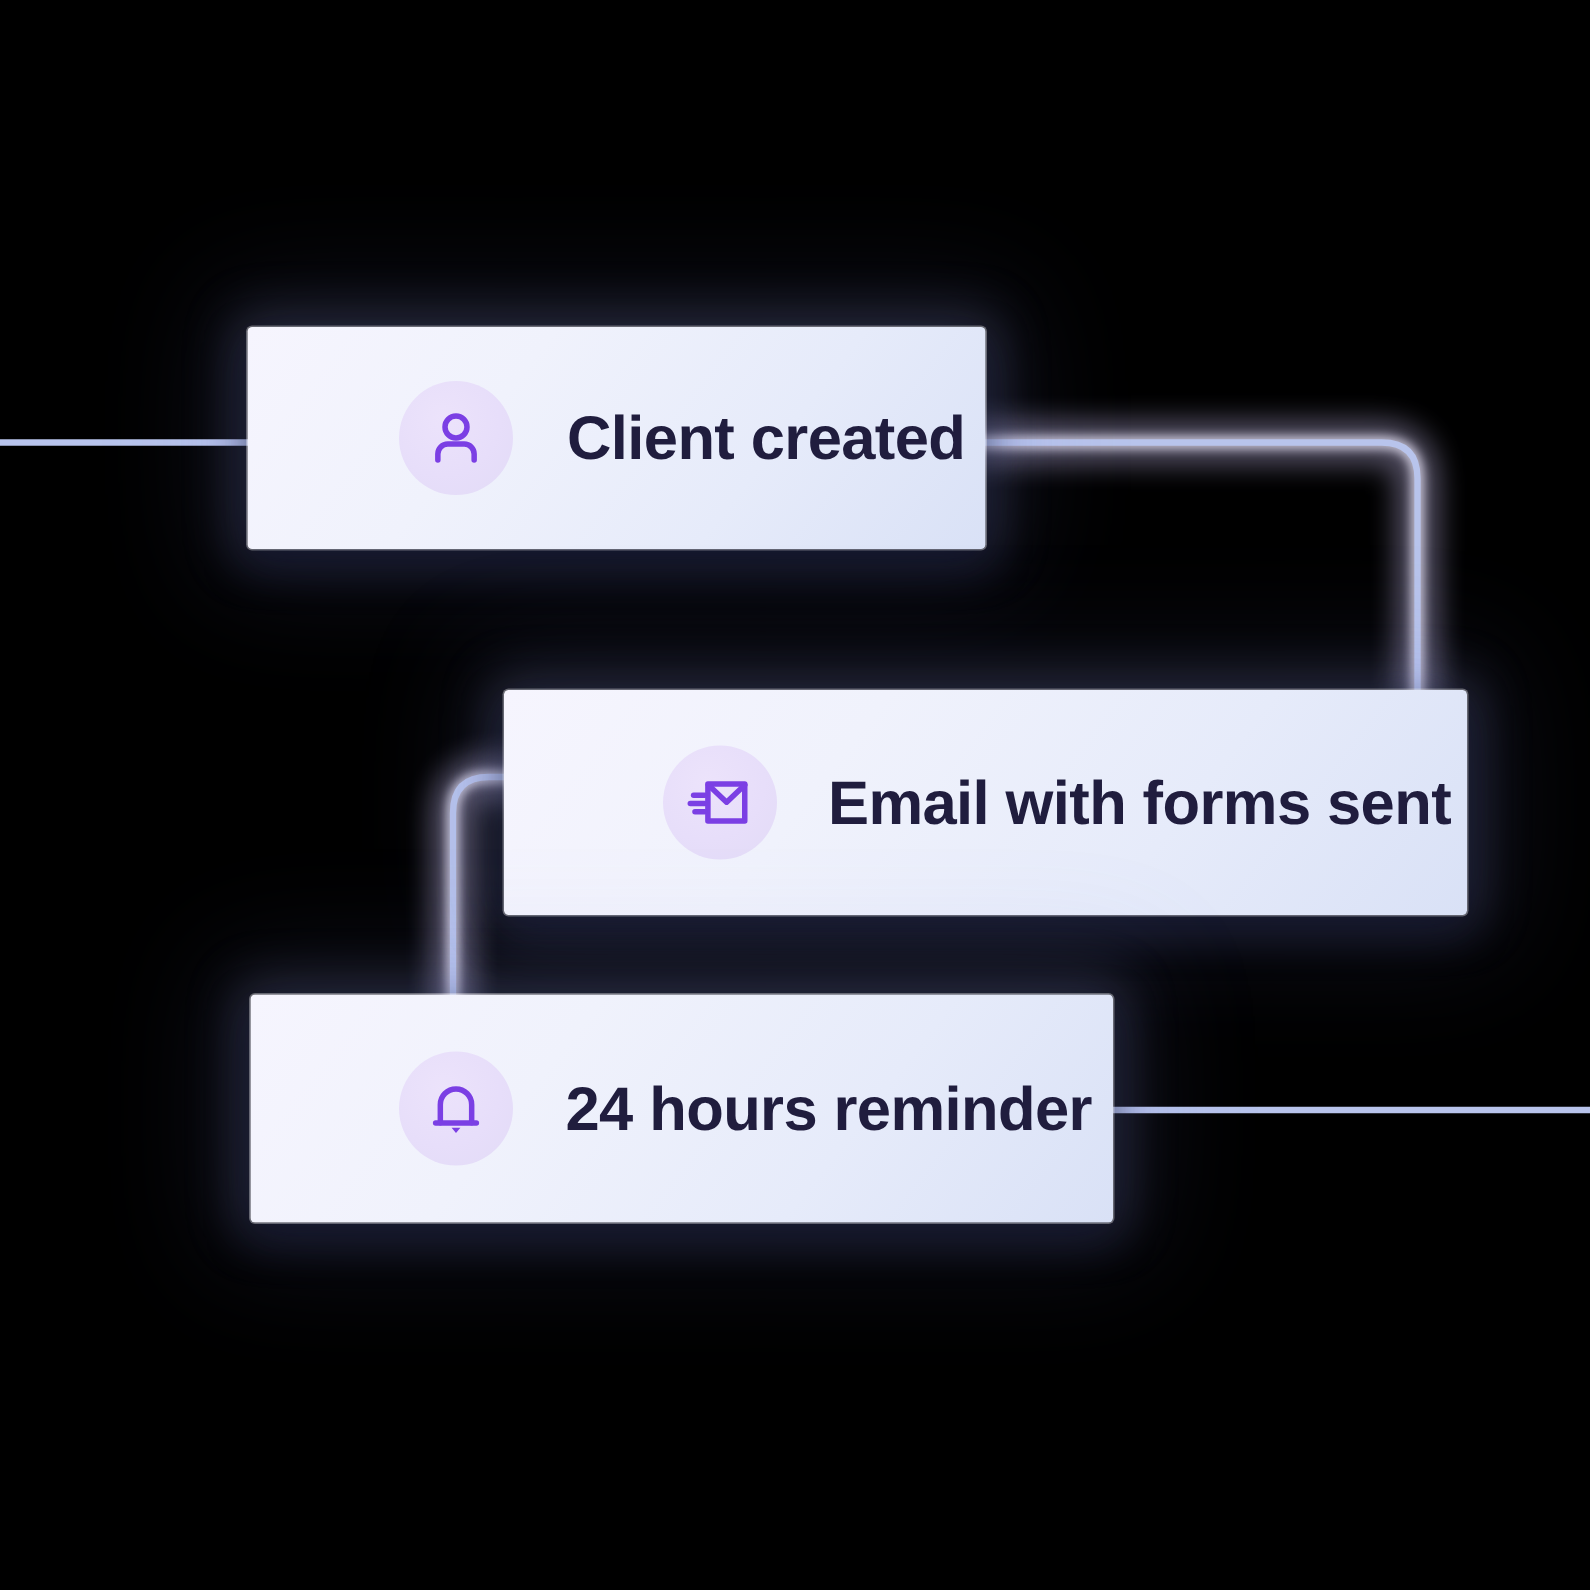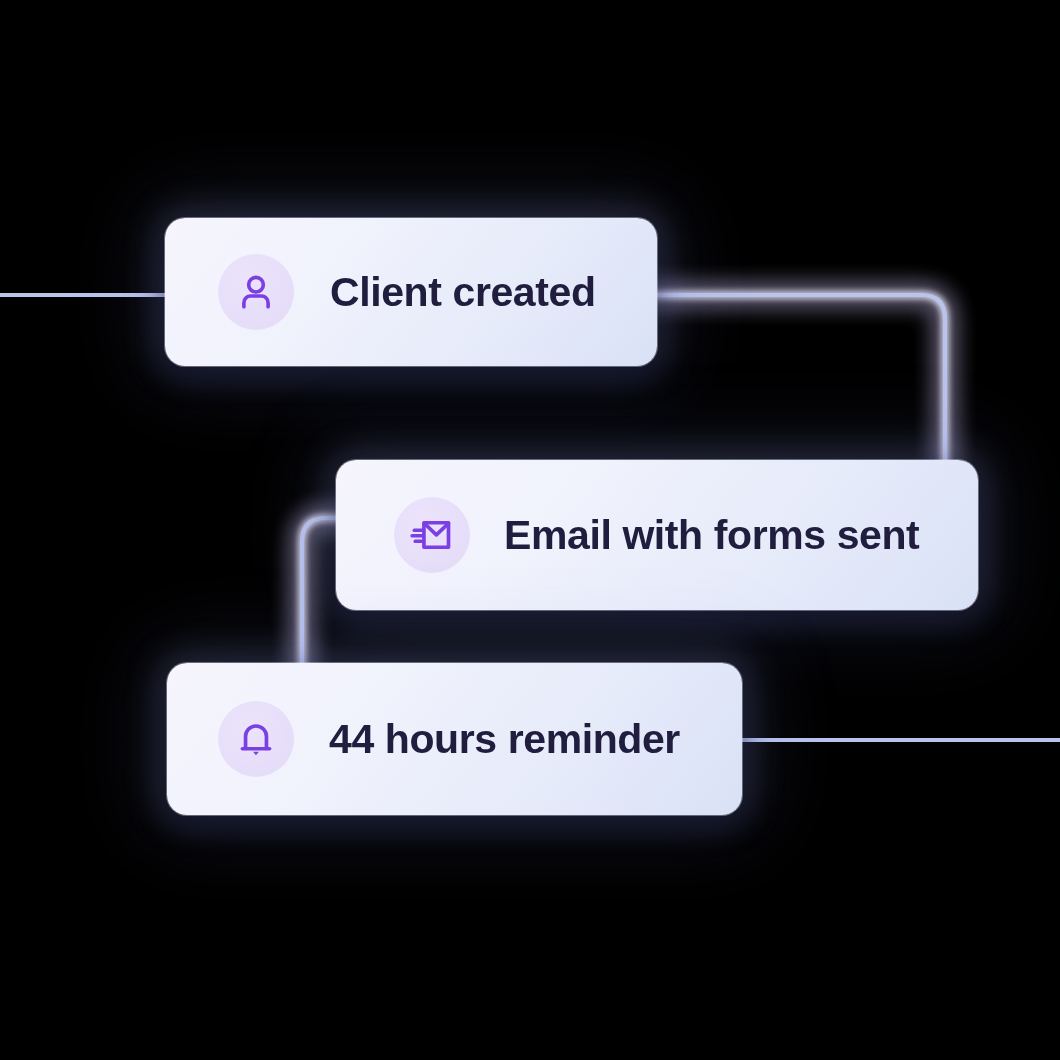--- a/index.html
+++ b/index.html
@@ -34,31 +34,32 @@
     z-index: 1;
     pointer-events: none;
   }
 
   
   .card {
     position: absolute;
     z-index: 3;
     display: flex;
     align-items: flex-start;
-    border-radius: 20px;
+    border-radius: 3px;
     background: linear-gradient(128deg,
                 #F6F5FE 0%,
                 #F0F2FC 34%,
                 #E6EBFA 68%,
                 #D9E1F6 100%);
     box-shadow:
        0 0 0 1px rgba(255,255,255,0.34),
        0 10px 26px rgba(10,12,40,0.55),
        0 0 34px 10px rgba(150,160,220,0.22),
        0 0 80px 26px rgba(120,130,210,0.12);
+    padding-left: 48px;
   }
 
   .card-inner {
     display: flex;
     align-items: center;
     width: 100%;
     height: 100%;
   }
 
   .icon-badge {
@@ -180,17 +181,17 @@
 
   <div class="card" id="card-reminder">
     <div class="card-inner">
       <span class="icon-badge">
         <svg width="44" height="44" viewBox="0 0 24 24" fill="none" stroke="#7B3FE4" stroke-width="2" stroke-linecap="round" stroke-linejoin="round">
           <path d="M6.3 17.2V10.6a5.7 5.7 0 0 1 11.4 0v6.6"></path>
           <path d="M4.6 17.3h14.8"></path>
           <path d="M10.4 19.0h3.2l-1.6 1.9z" fill="#7B3FE4" stroke="none"></path>
         </svg>
       </span>
-      <span class="card-label">44 hours reminder</span>
+      <span class="card-label">24 hours reminder</span>
     </div>
   </div>
 
 </div>
 
 </body></html>

